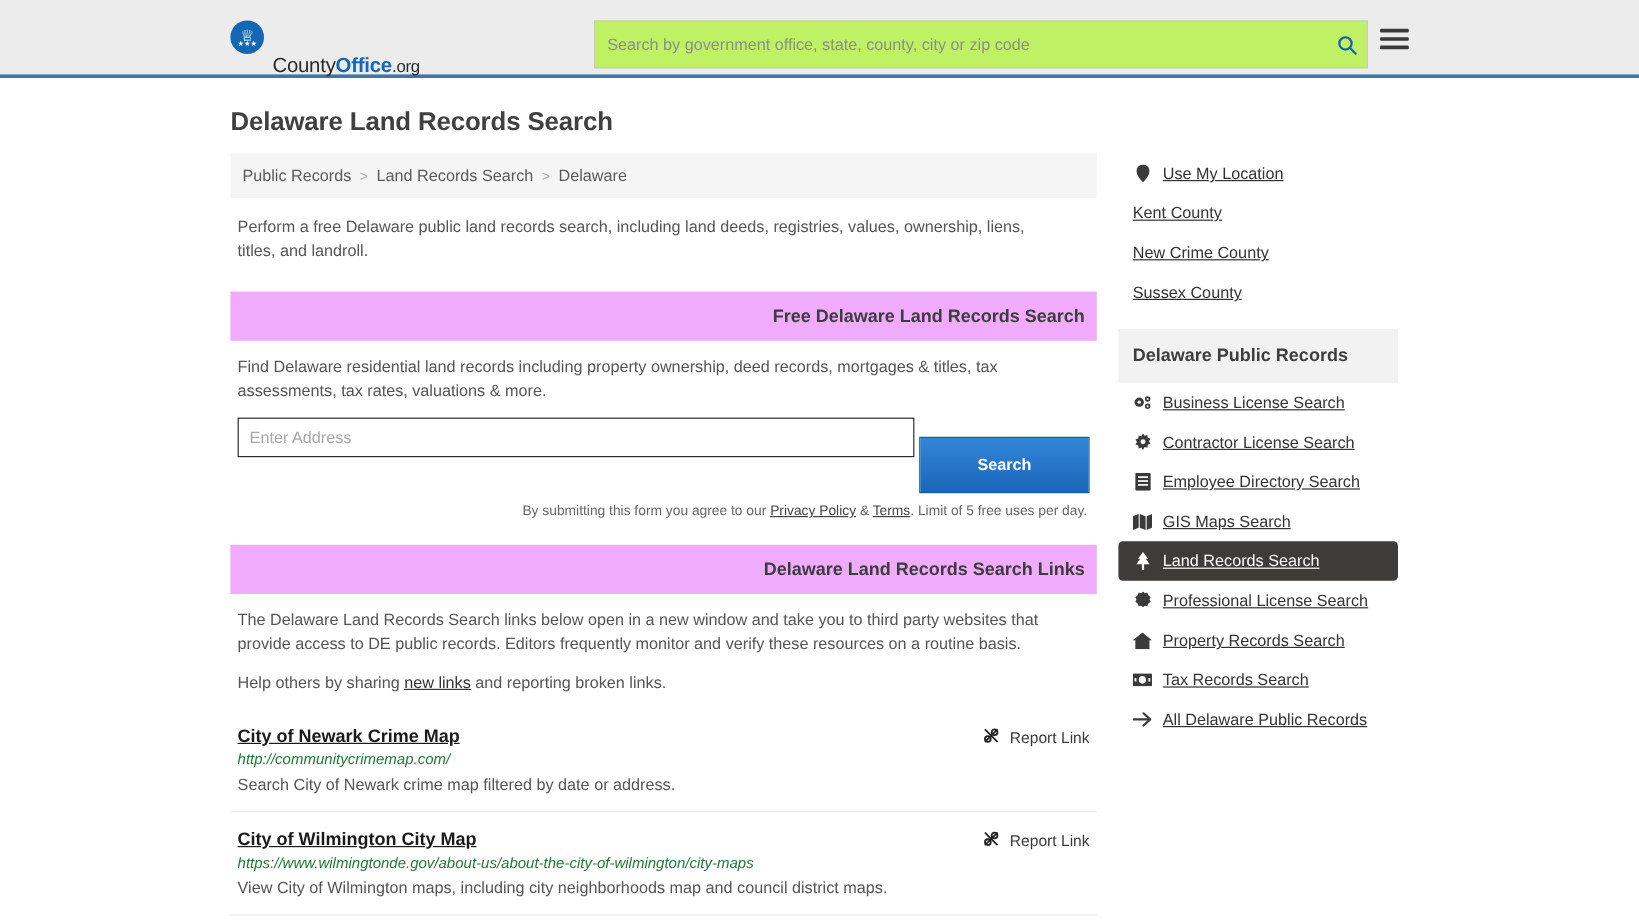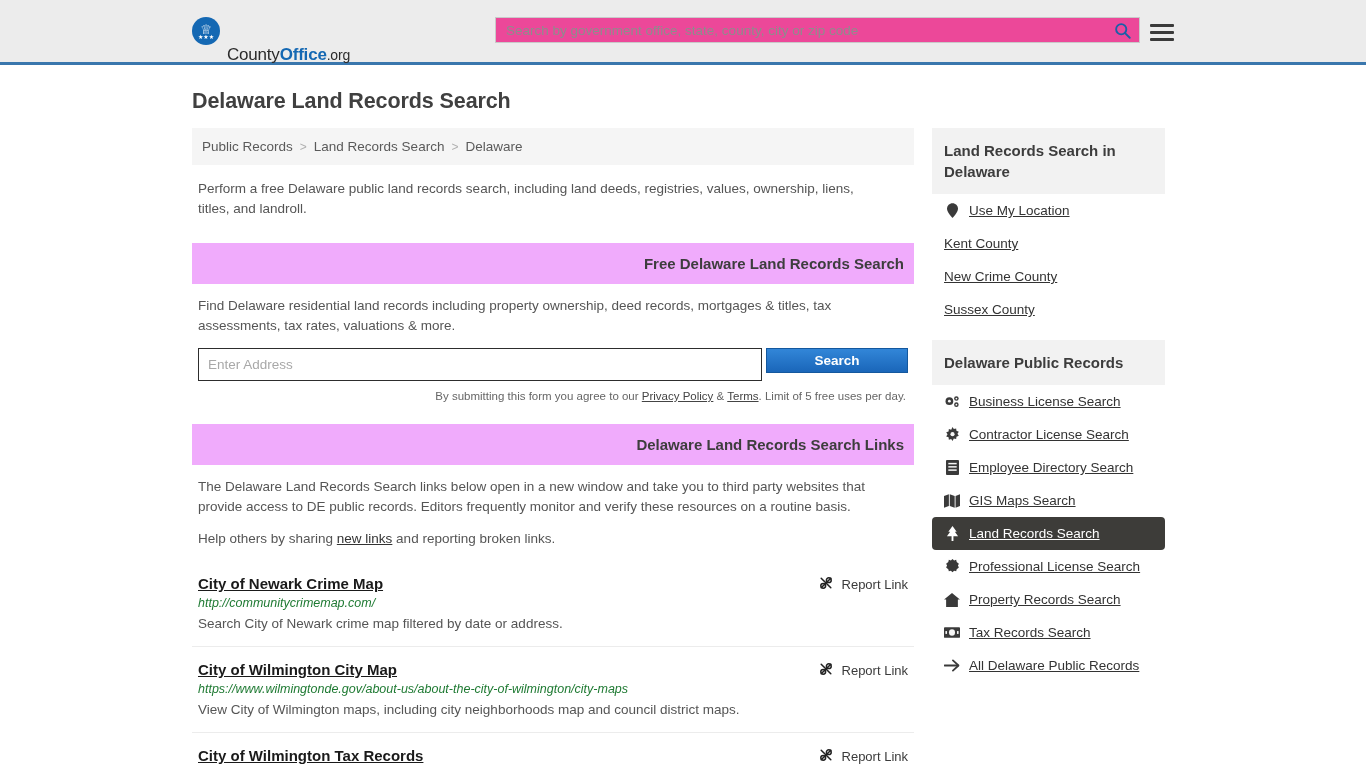--- a/index.html
+++ b/index.html
@@ -46,22 +46,22 @@
   .logo-text { font-size: 17px; letter-spacing: -0.2px; white-space: nowrap; margin-top: 48px; }
   .logo-text .t1 { color: #2b2b2b; }
   .logo-text .t2 { color: #1468b3; font-weight: bold; }
   .logo-text .t3 { color: #2b2b2b; font-size: 14px; }
 
   .search-shell {
     position: absolute;
     left: 495px;
     top: 17px;
     width: 645px;
-    height: 26px;
-    background: #ec4899;
+    height: 40px;
+    background: #bef264;
     border: 1px solid #c9c9c9;
     display: flex;
     align-items: flex-end;
   }
   .search-shell input {
     flex: 1;
     border: 0; outline: 0;
     height: 100%;
     padding: 0 10px;
     font-size: 13.5px;
@@ -148,29 +148,30 @@
     height: 33px;
     border: 1px solid #2d2d2d;
     padding: 0 9px;
     font-size: 13.5px;
     font-family: "Liberation Sans", sans-serif;
     outline: none;
     color: #333;
   }
   .form-row input::placeholder { color: #a8a8a8; }
   .form-row button {
-    width: 144px; height: 25px;
+    width: 144px; height: 47px;
     margin-left: 4px;
     border: 1px solid #14589e;
     background: linear-gradient(to bottom, #3286d8 0%, #1a66b9 100%);
     color: #fff;
     font-size: 13.5px;
     font-weight: bold;
     font-family: "Liberation Sans", sans-serif;
     cursor: pointer;
+    margin-top: 16px;
   }
   .disclaimer {
     text-align: right;
     font-size: 11.5px;
     color: #666;
     margin-top: 9px;
     padding-right: 2px;
   }
   .disclaimer a { color: #444; text-decoration: underline; cursor: pointer; }
 
@@ -364,21 +365,20 @@
           </span>
           <span>Report Link</span>
         </div>
       </div>
 
     </div>
 
     <div class="side-col">
 
       <div class="side-block">
-        <div class="side-head">Land Records Search in Delaware</div>
         <ul class="side-list">
           <li class="side-item">
             <span class="ico">
               <svg width="11" height="15" viewBox="0 0 12 16" fill="#3a3a3a">
                   <path d="M6 0C2.7 0 0 2.7 0 6c0 4.2 6 10 6 10s6-5.8 6-10c0-3.3-2.7-6-6-6z"></path>
                 </svg>
             </span>
             <span class="lbl">Use My Location</span>
           </li>
           <li class="side-item plain">

